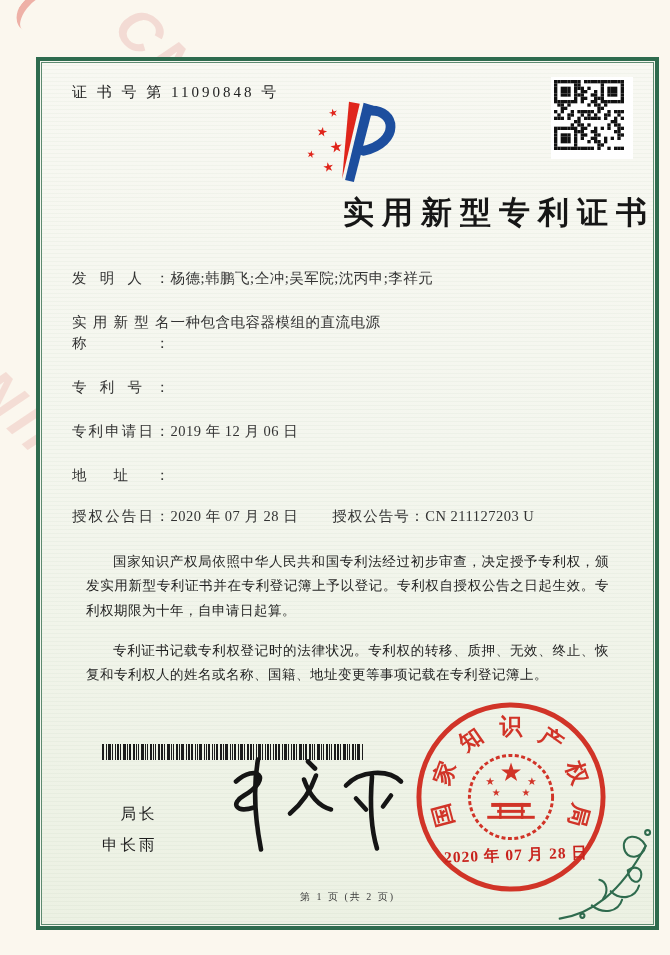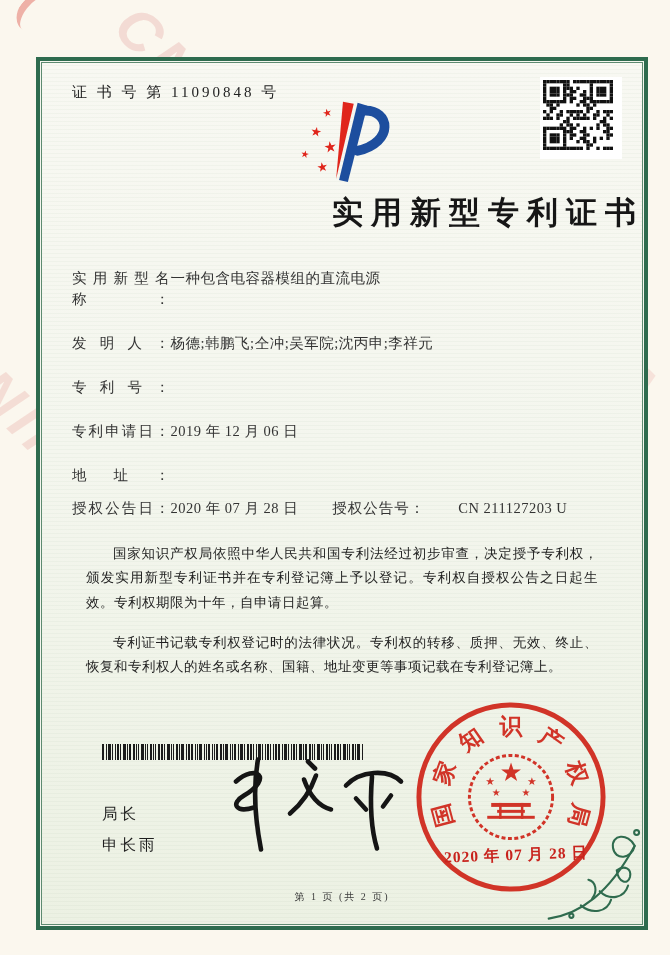--- a/index.html
+++ b/index.html
@@ -25,49 +25,50 @@
     transform:rotate(38deg);z-index:1;
   }
   
   .frame{
     position:absolute;left:36px;top:57px;width:604px;height:865px;z-index:2;
     border:4px solid #2e6b4e;
     box-shadow:inset 0 0 0 1px #f4f6ee, inset 0 0 0 2px #5d8a70;
     background:
       repeating-linear-gradient(0deg, rgba(120,155,120,.055) 0 1px, rgba(0,0,0,0) 1px 4px),
       linear-gradient(180deg,#f8f8f2 0%,#f4f6ee 45%,#ecf1e3 100%);
+    padding-left: 11px;
   }
   .content{position:absolute;inset:0;}
   
   .cert-no{margin:22px 0 0 32px;font-size:15px;letter-spacing:3px;color:#222;}
   .qr{position:absolute;top:16px;right:22px;width:76px;height:76px;background:#fff;padding:3px;}
   .qr svg{display:block;}
   .logo{width:130px;height:88px;margin:0 auto;margin-top:-6px;}
   .title{
     text-align:right;font-size:31px;font-weight:700;letter-spacing:8px;
     color:#161616;margin-top:8px;
   }
   
   .fields{margin:34px 34px 0 32px;font-size:14.5px;color:#333;}
   .frow{display:flex;align-items:flex-start;margin-bottom:23px;line-height:1.45;}
   .flabel{
     display:inline-block;width:6.8em;min-width:6.8em;
     text-align-last:justify;text-align:justify;letter-spacing:1px;
   }
   .fvalue{flex:0 1 auto;max-width:430px;letter-spacing:.5px;}
-  .frow.addr{margin-bottom:12px;}
-  .pair2{margin-left:34px;display:flex;gap:33px;}
+  .frow.addr{margin-bottom:20px;}
+  .pair2{margin-left:34px;display:flex;}
   .pair2 .flabel{width:auto;min-width:0;text-align-last:auto;}
   
   .paras{margin:4px 30px 0 30px;font-size:13.5px;line-height:1.8;color:#1f1f1f;text-align:justify;}
   .paras p{margin:16px;text-indent:2em;letter-spacing:.5px;}
   
   .barcode{position:absolute;left:62px;top:683px;}
   .barcode svg rect{fill:#1c1c1c;}
-  .signer{position:absolute;left:62px;top:737px;font-size:15.5px;letter-spacing:3px;line-height:2.0;color:#1e1e1e;}
+  .signer{position:absolute;left:62px;top:737px;font-size:15.5px;letter-spacing:3px;line-height:2.0;color:#1e1e1e;text-align:right;}
   .signature{position:absolute;left:180px;top:688px;}
   .signature path{stroke:#151515;stroke-width:4.6;fill:none;stroke-linecap:round;stroke-linejoin:round;}
   .seal{position:absolute;left:372px;top:637px;width:198px;height:198px;opacity:.92;}
   .seal-char{fill:#cf2418;font-size:23px;font-weight:bold;text-anchor:middle;dominant-baseline:central;
     font-family:"Liberation Serif","DejaVu Serif",serif;}
   .seal-date{
     position:absolute;left:386px;top:784px;width:180px;text-align:center;
     color:#c8231d;font-size:15.5px;font-weight:600;letter-spacing:1px;transform:rotate(-2deg);
   }
   .flourish{position:absolute;right:-3px;bottom:-3px;width:104px;height:104px;}
@@ -331,26 +332,26 @@
         <polygon points="66,6 77,8 59,85" fill="#e0251b"></polygon>
         <polygon points="81,7 91,10 71,88 62,86" fill="#1d4e9e"></polygon>
         <path d="M88,15 C114,14 119,47 81,56" stroke="#1d4e9e" stroke-width="10" fill="none" stroke-linecap="round"></path>
       </svg>
     </div>
 
     <div class="title">实用新型专利证书</div>
 
     <div class="fields">
       <div class="frow">
+        <span class="flabel">发明人：</span>
+        <span class="fvalue">杨德;韩鹏飞;仝冲;吴军院;沈丙申;李祥元</span>
+      </div>
+      <div class="frow">
         <span class="flabel">实用新型名称：</span>
         <span class="fvalue">一种包含电容器模组的直流电源</span>
-      </div>
-      <div class="frow">
-        <span class="flabel">发明人：</span>
-        <span class="fvalue">杨德;韩鹏飞;仝冲;吴军院;沈丙申;李祥元</span>
       </div>
       <div class="frow">
         <span class="flabel">专利号：</span>
       </div>
       <div class="frow">
         <span class="flabel">专利申请日：</span>
         <span class="fvalue">2019 年 12 月 06 日</span>
       </div>
       <div class="frow addr">
         <span class="flabel">地址：</span>

